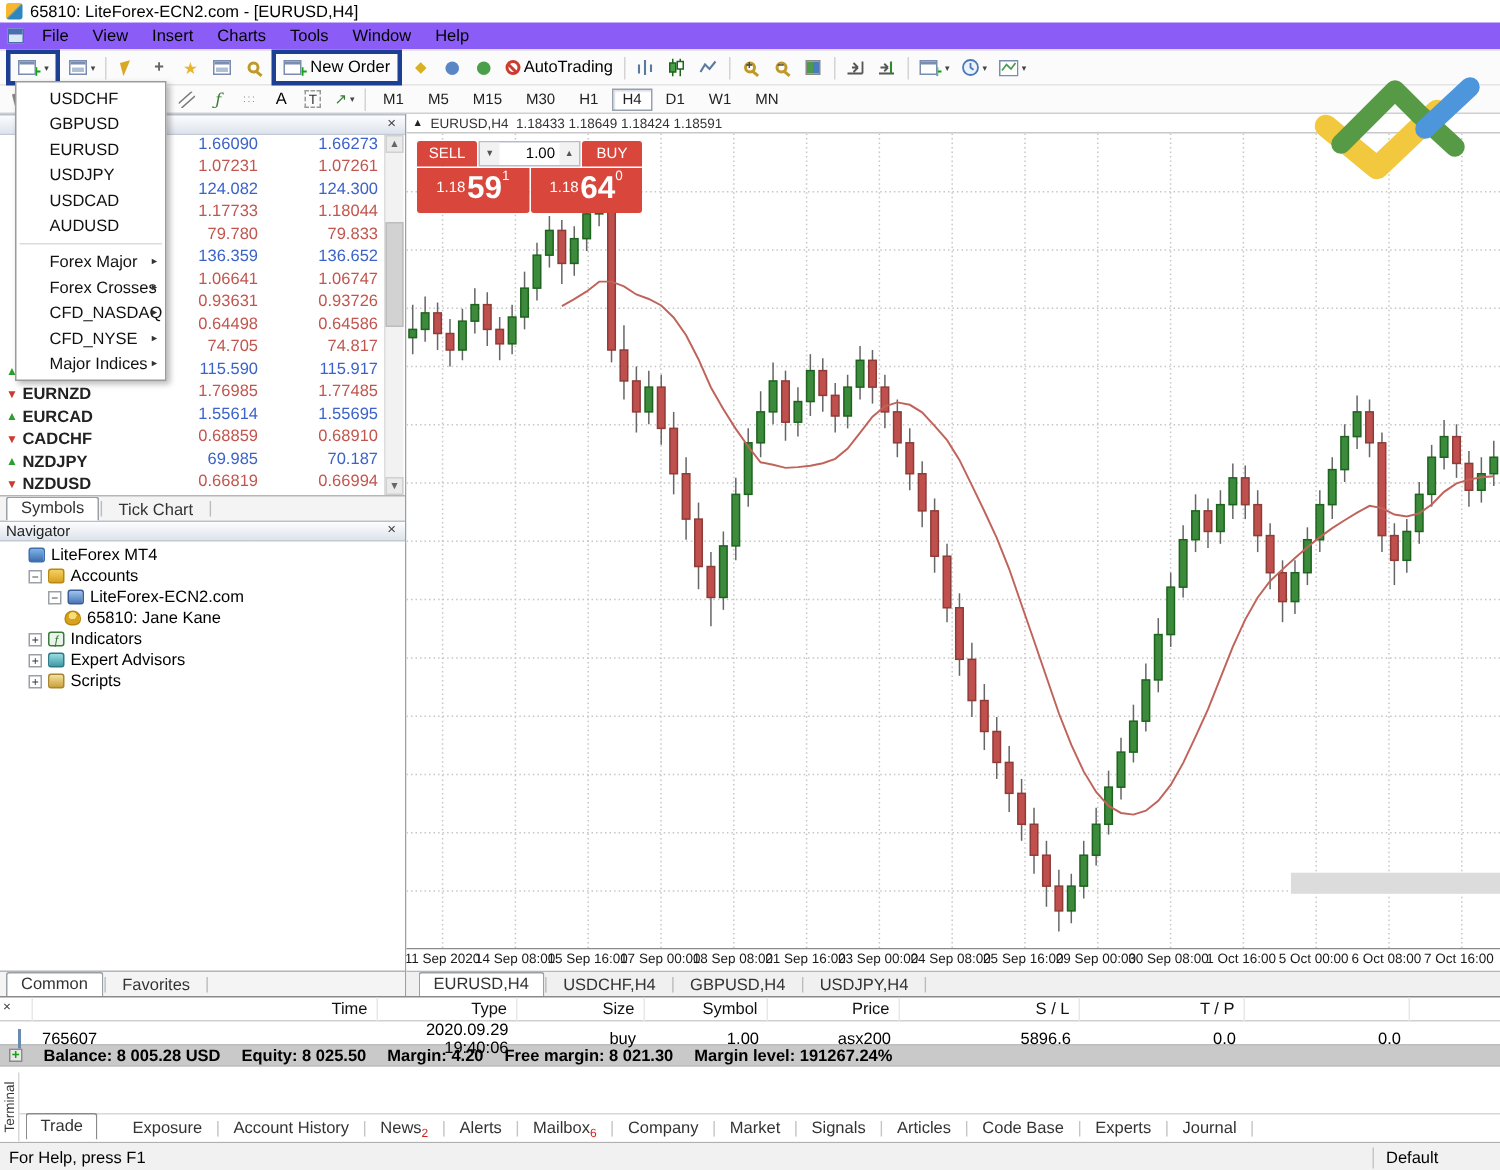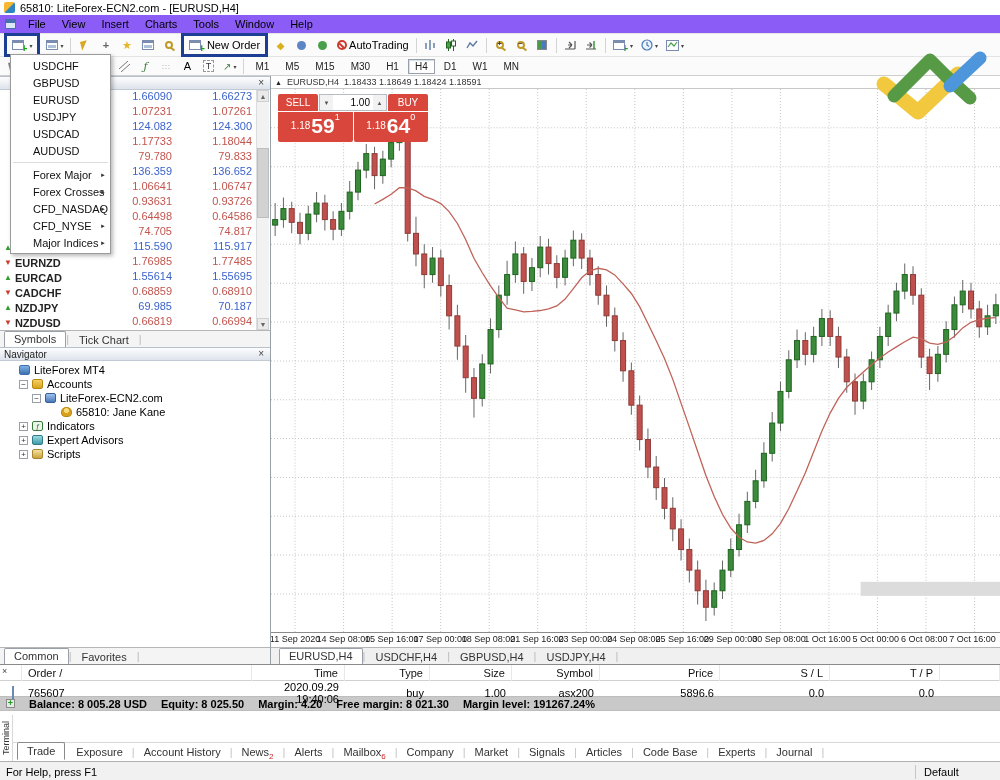--- a/index.html
+++ b/index.html
@@ -128,21 +128,21 @@
   .t-head { height:16px; border-bottom:1px solid #d0d0d0; color:#111; }
   .t-head > div { padding:0 6px; border-right:1px solid #e8e8e8; height:16px; line-height:16px; }
   .t-head .ra, .t-row .ra { text-align:right; }
   .t-row { height:15px; }
   .t-row > div { padding:0 6px; }
   .i-doc { width:8px; height:10px; border:1px solid #6a8ab0; background:#fff; margin-left:6px; }
   .t-balance { height:15px; background:#c9c9c9; display:flex; align-items:center; gap:14px; font-weight:bold; padding-left:6px; border-top:1px solid #bdbdbd; border-bottom:1px solid #bdbdbd; }
   .i-funds { width:9px; height:9px; border:1px solid #8a8a8a; background:#e8e8e8; color:#15a015; font-size:9px; line-height:7px; text-align:center; font-weight:bold; }
   .t-tabs { position:absolute; left:0; right:0; bottom:0; height:19px; display:flex; align-items:center; background:#fff; border-top:1px solid #d8d8d8; padding-left:17px; }
   .t-tab { padding:2px 9px; color:#333; }
-  .t-tab.active { background:#fff; border:1px solid #8a8a8a; border-bottom:1px solid #fff; border-radius:2px 2px 0 0; margin-right:2px; font-weight:normal; position:relative; top:-1px; }
+  .t-tab.active { background:#fff; border:1px solid #8a8a8a; border-bottom:1px solid #fff; border-radius:2px 2px 0 0; margin-right:14px; font-weight:normal; position:relative; top:-1px; }
   .t-tab .badge { color:#cc2222; font-size:8px; position:relative; top:3px; }
   .t-tab-sep { color:#c4c4c4; }
   .side-label { position:absolute; left:0; bottom:0; width:13px; height:46px; background:#fff; border-right:1px solid #d8d8d8; display:flex; align-items:center; justify-content:center; z-index:3; }
   .side-label span { writing-mode:vertical-rl; transform:rotate(180deg); font-size:9px; color:#333; }
 
   
   .statusbar { height:20px; background:#f1f1f1; border-top:1px solid #b0b0b0; display:flex; align-items:center; padding:0 6px; }
   .sb-sep { width:1px; height:14px; background:#c6c6c6; margin:0 8px; }
   .sb-right { margin-left:auto; display:flex; align-items:center; }
   .sb-default { width:70px; }
@@ -478,21 +478,21 @@
           <div class="tree-row" style="padding-left: 19px;">
             <span class="expander">−</span>
             <span class="tico accounts"></span>
             <span>Accounts</span>
           </div>
           <div class="tree-row" style="padding-left: 32px;">
             <span class="expander">−</span>
             <span class="tico server"></span>
             <span>LiteForex-ECN2.com</span>
           </div>
-          <div class="tree-row" style="padding-left: 48px;">
+          <div class="tree-row" style="padding-left: 30px;">
             <span class="exp-spacer"></span>
             <span class="tico user"></span>
             <span>65810: Jane Kane</span>
           </div>
           <div class="tree-row" style="padding-left: 19px;">
             <span class="expander">+</span>
             <span class="tico indicators">ƒ</span>
             <span>Indicators</span>
           </div>
           <div class="tree-row" style="padding-left: 19px;">
@@ -782,21 +782,20 @@
         <span class="ptab">USDJPY,H4</span>
         <span class="ptab-sep">|</span>
       </div>
   </div>
 </div>
 
 <div class="terminal">
   <span class="t-close">×</span>
   <div class="t-grid t-head" id="thead">
       <div></div>
-      <div>Order /</div>
       <div class="ra">Time</div>
       <div class="ra">Type</div>
       <div class="ra">Size</div>
       <div class="ra">Symbol</div>
       <div class="ra">Price</div>
       <div class="ra">S / L</div>
       <div class="ra">T / P</div>
       <div></div>
     </div>
   <div id="trows">

